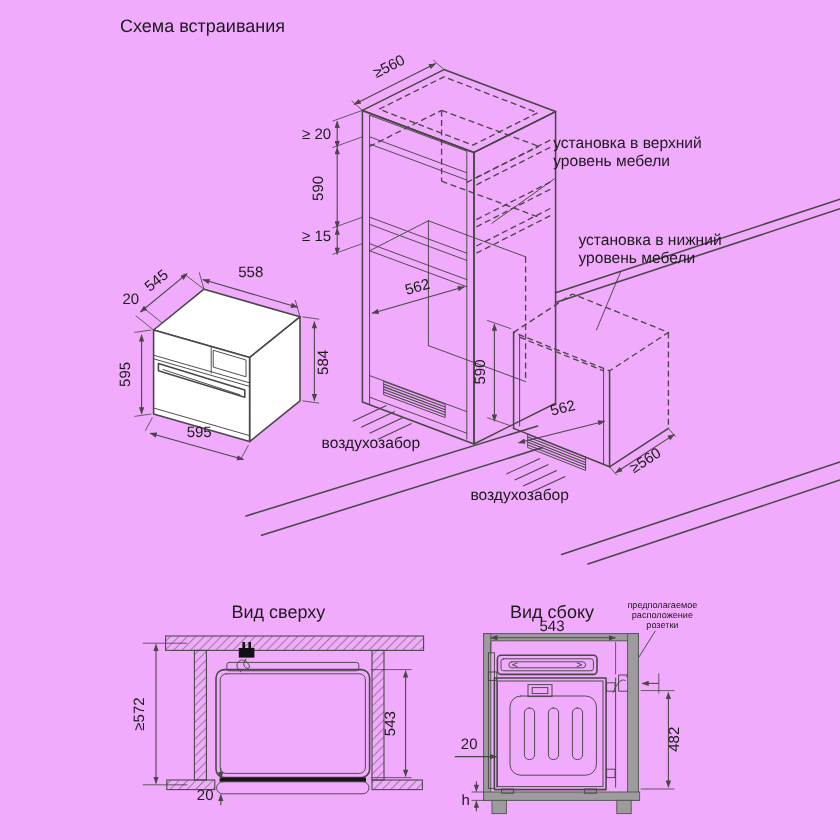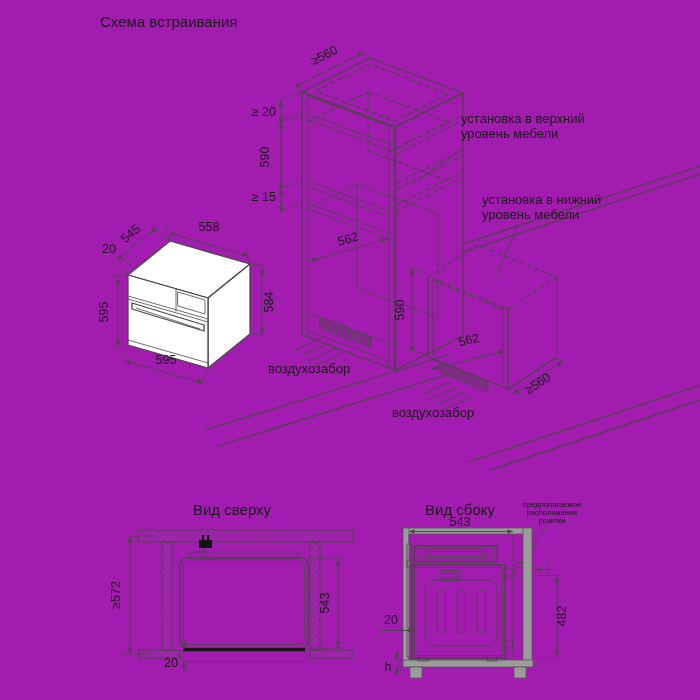--- a/index.html
+++ b/index.html
@@ -1,16 +1,16 @@
 <!DOCTYPE html>
 <html><head>
 <meta charset="utf-8">
 <style>
   html,body{margin:0;padding:0;background:#ffffff;}
-  #stage{width:700px;height:700px;background:#a21caf;position:relative;overflow:hidden;
+  #stage{width:700px;height:700px;background:#f0abfc;position:relative;overflow:hidden;
          font-family:"Liberation Sans", sans-serif;}
   svg{display:block}
   .s  {stroke:#4a4646;fill:none;stroke-width:1.3;stroke-linejoin:round;stroke-linecap:round;}
   .t  {stroke:#4a4646;fill:none;stroke-width:0.8;stroke-linecap:round;}
   .d  {stroke:#4a4646;fill:none;stroke-width:1.1;stroke-dasharray:5 3;stroke-linejoin:round;}
   .dim{stroke:#4a4646;fill:none;stroke-width:0.9;}
   .ext{stroke:#4a4646;fill:none;stroke-width:0.7;}
   .flow{stroke:#4a4646;fill:none;stroke-width:0.9;}
   .wf {fill:#ffffff;stroke:#4a4646;stroke-width:1.3;stroke-linejoin:round;}
   .gray{fill:#9c9c9c;stroke:#5a5656;stroke-width:0.8;}

